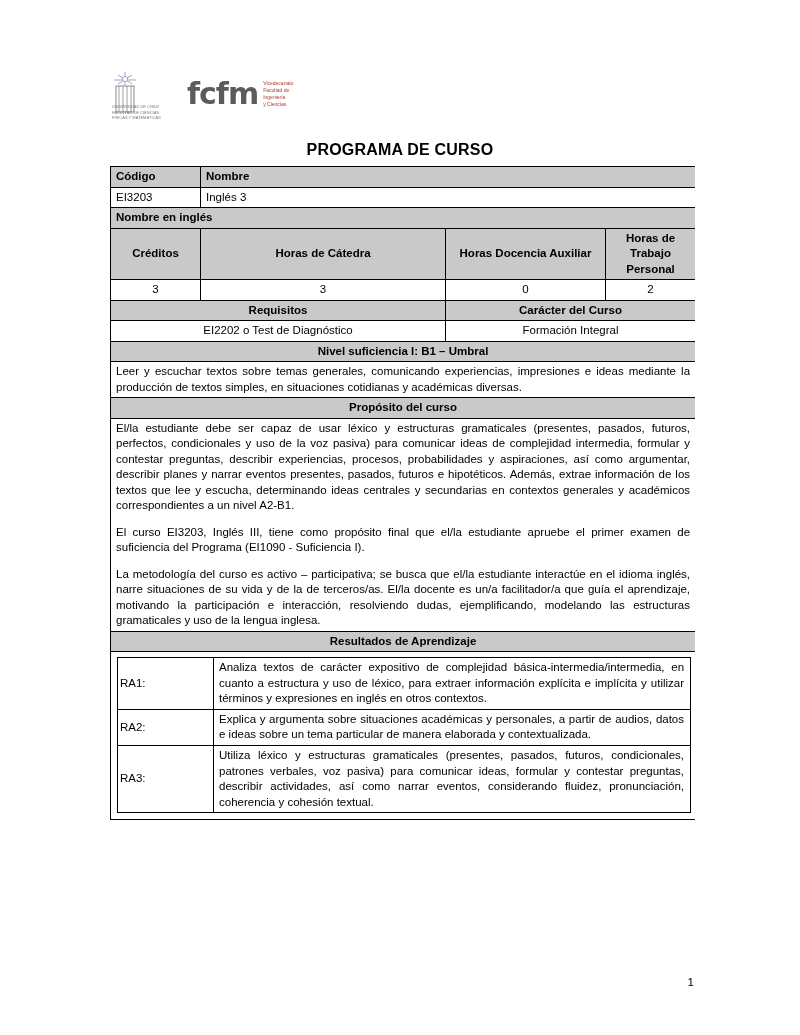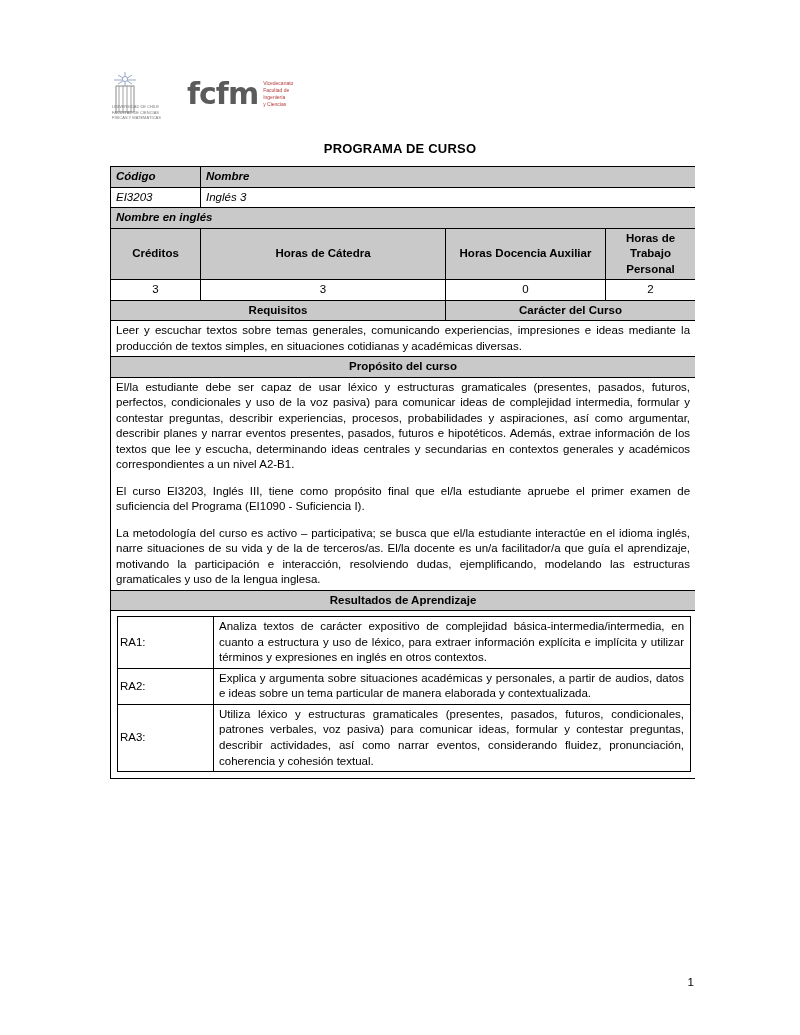--- a/index.html
+++ b/index.html
@@ -63,21 +63,21 @@
     line-height: 1.4;
     color: #7a7a7a;
     width: 90px;
   }
   .doc-title {
     position: absolute;
     top: 141px;
     left: 0;
     width: 800px;
     text-align: center;
-    font-size: 13px;
+    font-size: 16px;
     font-weight: bold;
     letter-spacing: 0.2px;
   }
   table.main {
     position: absolute;
     left: 110px;
     top: 166px;
     width: 585px;
     border-collapse: collapse;
     table-layout: fixed;
@@ -92,21 +92,21 @@
   .hdr {
     background: #c9c9c9;
     font-weight: bold;
   }
   .ctr { text-align: center; }
   .just {
     text-align: justify;
     padding: 4px 6px 5px 6px;
     margin-left: 24px;
   }
-  .cellpad { padding: 3px 6px; font-style: italic; }
+  .cellpad { padding: 3px 6px; }
   .hcell {
     background: #c9c9c9;
     font-weight: bold;
     text-align: center;
     padding: 4px 5px;
   }
   .small-head {
     font-weight: bold;
     text-align: center;
     padding: 6px 4px;
@@ -209,20 +209,27 @@
         <td class="ctr">3</td>
         <td class="ctr">3</td>
         <td class="ctr">0</td>
         <td class="ctr">2</td>
       </tr>
       <tr>
         <td class="hcell" colspan="2">Requisitos</td>
         <td class="hcell" colspan="2">Carácter del Curso</td>
       </tr>
       <tr>
+        <td class="ctr" colspan="2">EI2202 o Test de Diagnóstico</td>
+        <td class="ctr" colspan="2">Formación Integral</td>
+      </tr>
+      <tr>
+        <td class="hcell" colspan="4">Nivel suficiencia I: B1 – Umbral</td>
+      </tr>
+      <tr>
         <td class="just" colspan="4">Leer y escuchar textos sobre temas generales, comunicando experiencias, impresiones e ideas mediante la producción de textos simples, en situaciones cotidianas y académicas diversas.</td>
       </tr>
       <tr>
         <td class="hcell" colspan="4">Propósito del curso</td>
       </tr>
       <tr>
         <td class="just" colspan="4">
           <p class="para">El/la estudiante debe ser capaz de usar léxico y estructuras gramaticales (presentes, pasados, futuros, perfectos, condicionales y uso de la voz pasiva) para comunicar ideas de complejidad intermedia, formular y contestar preguntas, describir experiencias, procesos, probabilidades y aspiraciones, así como argumentar, describir planes y narrar eventos presentes, pasados, futuros e hipotéticos. Además, extrae información de los textos que lee y escucha, determinando ideas centrales y secundarias en contextos generales y académicos correspondientes a un nivel A2-B1.</p>
           <p class="para">El curso EI3203, Inglés III, tiene como propósito final que el/la estudiante apruebe el primer examen de suficiencia del Programa (EI1090 - Suficiencia I).</p>
           <p class="para">La metodología del curso es activo – participativa; se busca que el/la estudiante interactúe en el idioma inglés, narre situaciones de su vida y de la de terceros/as. El/la docente es un/a facilitador/a que guía el aprendizaje, motivando la participación e interacción, resolviendo dudas, ejemplificando, modelando las estructuras gramaticales y uso de la lengua inglesa.</p>

